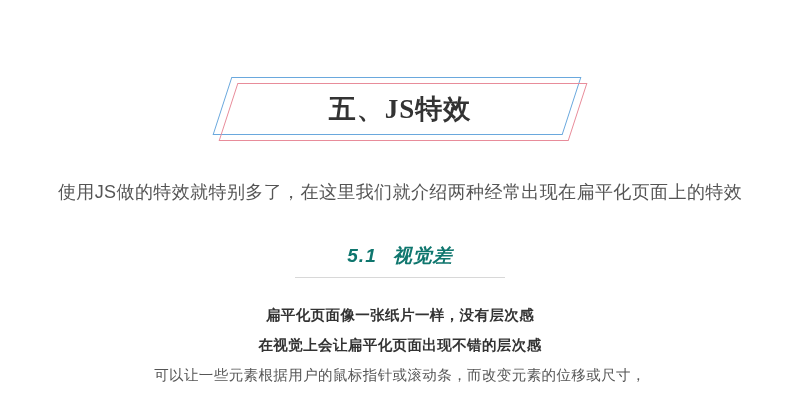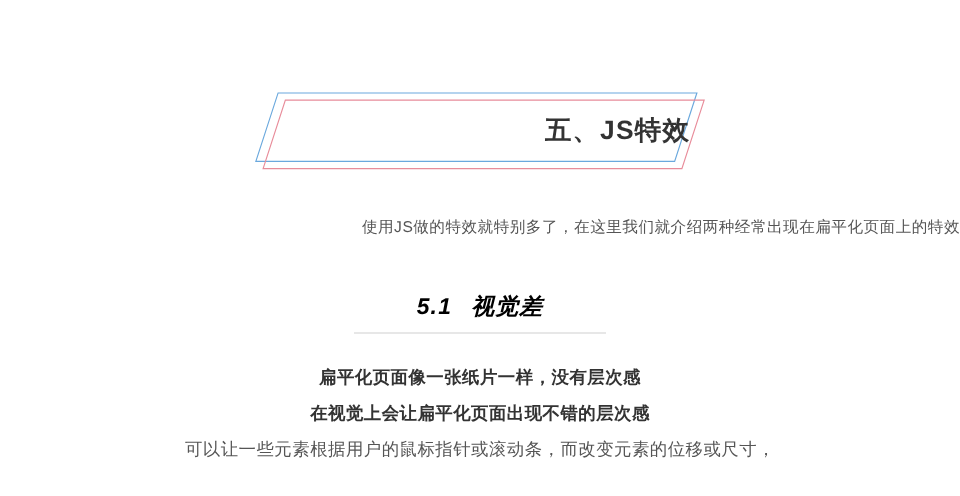--- a/index.html
+++ b/index.html
@@ -52,53 +52,54 @@
     border: 1px solid #e88c9a;
     transform: skewX(-18deg) translate(4px, 3px);
   }
   .title-text {
     position: absolute;
     left: 0;
     top: 0;
     width: 350px;
     height: 58px;
     line-height: 58px;
-    text-align: right;
-    font-size: 22px;
+    text-align: center;
+    font-size: 27px;
     font-weight: bold;
     color: #333333;
     letter-spacing: 1px;
+    font-family: Liberation Serif, serif;
   }
 
   
   .intro {
     position: absolute;
     left: 0;
     top: 180px;
     width: 800px;
-    text-align: right;
-    font-size: 13px;
+    text-align: center;
+    font-size: 18px;
     color: #555555;
     letter-spacing: 0.4px;
   }
 
   
   .section-heading {
     position: absolute;
     left: 0;
     top: 243px;
     width: 800px;
     text-align: center;
   }
   .section-heading .heading-inner {
     display: inline-block;
     font-size: 19px;
     font-weight: bold;
     font-style: italic;
-    color: #000000;
+    color: #0f766e;
     padding-bottom: 10px;
     letter-spacing: 1px;
   }
   .section-num {
     margin-right: 16px;
   }
   .divider {
     position: absolute;
     left: 50%;
     top: 277px;

